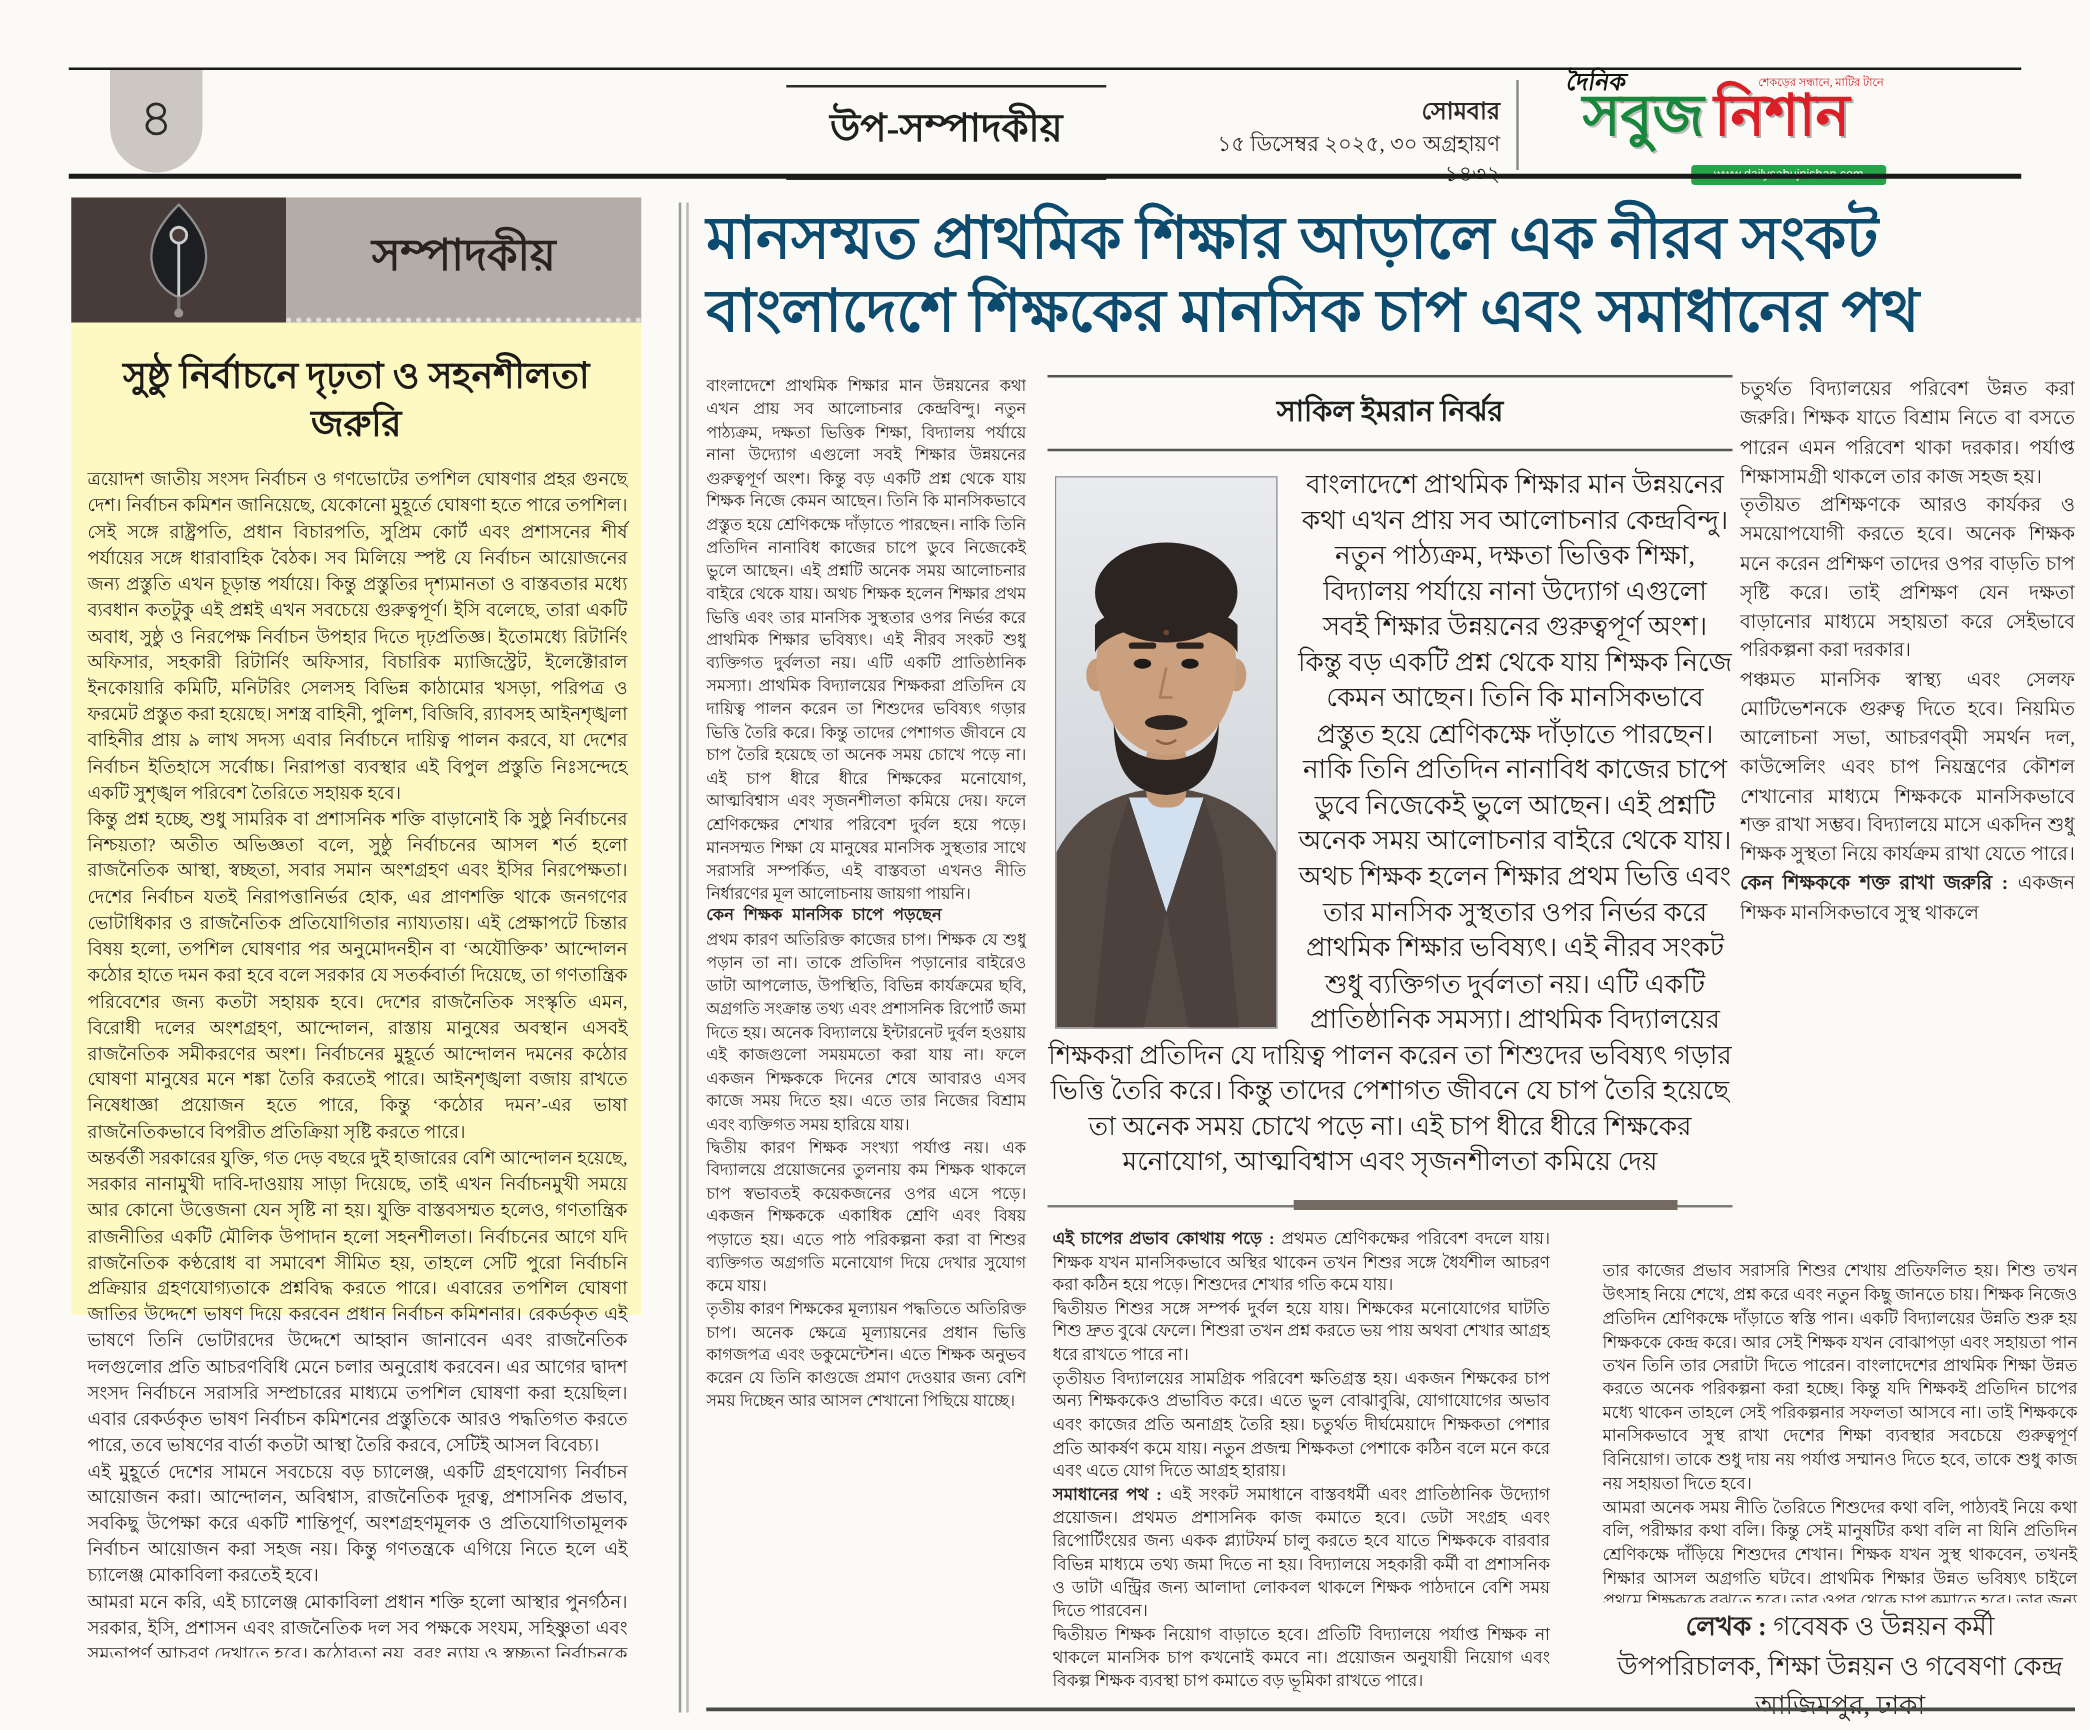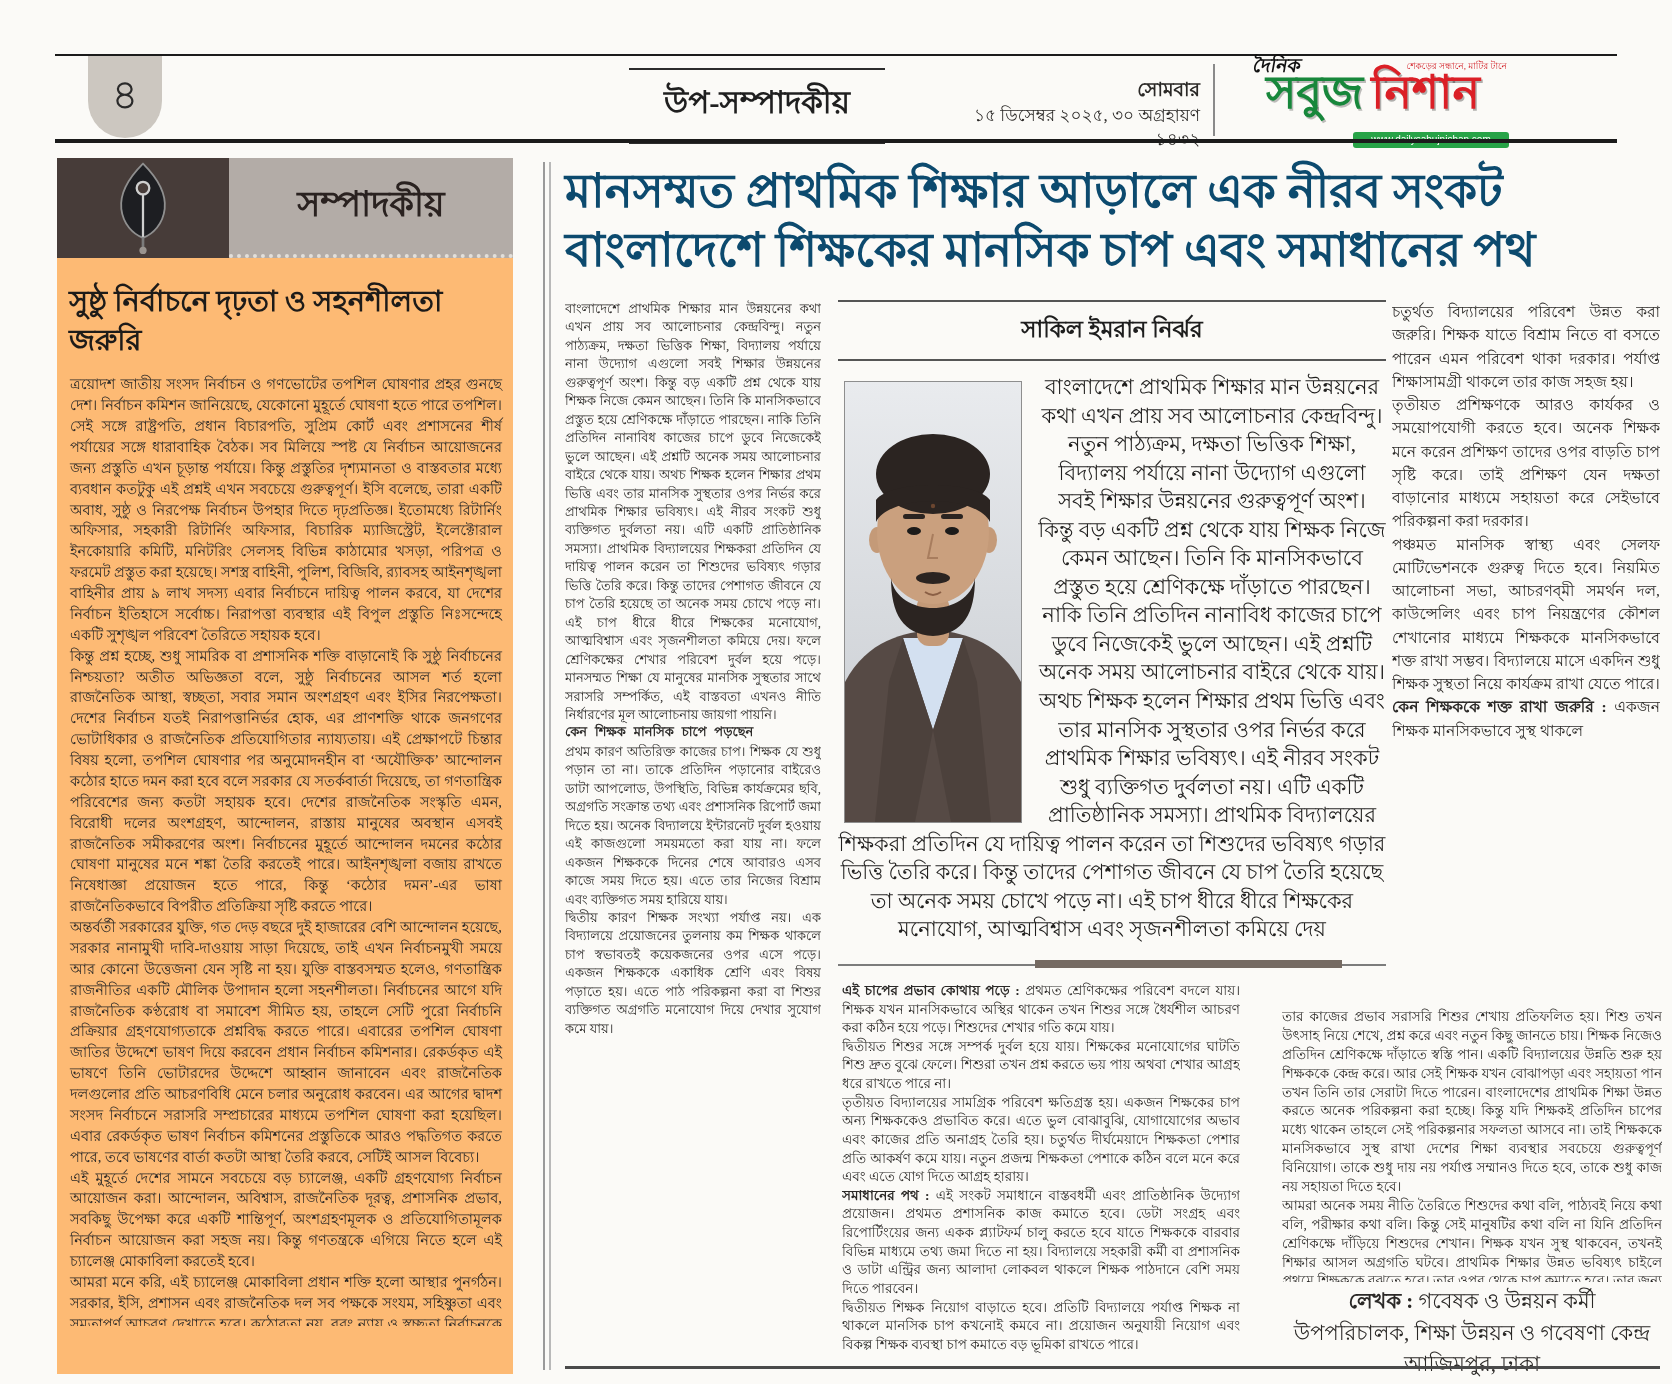--- a/index.html
+++ b/index.html
@@ -30,26 +30,26 @@
   .logo .tagline{position:absolute;right:2px;top:5px;font-size:9px;color:#d21f26;}
   .logo .words{position:absolute;left:0;top:14px;width:100%;display:flex;gap:8px;justify-content:center;
     font-size:46px;font-weight:800;line-height:1.1;white-space:nowrap;}
   .logo .green{color:#17873b;text-shadow:1.5px 1.5px 0 rgba(0,0,0,.25);}
   .logo .red{color:#db1f26;text-shadow:1.5px 1.5px 0 rgba(0,0,0,.3);}
   .logo .urlbar{position:absolute;right:0;bottom:-6px;width:156px;height:16px;background:#27a347;
     border-radius:3px;color:#fff;font-size:10px;text-align:center;line-height:16px;
     font-family:"Liberation Sans","DejaVu Sans",sans-serif;}
 
   
-  .editorial{position:absolute;left:57px;top:158px;width:456px;height:1216px;background:#fdba74;}
+  .editorial{position:absolute;left:57px;top:158px;width:456px;height:894px;background:#fef9c3;}
   .ed-head{display:flex;height:100px;}
   .nib-box{width:172px;background:#473c39;display:flex;align-items:center;justify-content:center;}
   .ed-label{flex:1;background:#b3aca7;display:flex;align-items:center;justify-content:center;
     font-size:35px;font-weight:600;color:#2a2220;border-bottom:4px dotted #e2dfda;}
-  .ed-headline{margin:24px 12px 14px;font-size:29px;line-height:1.35;
+  .ed-headline{margin:24px 12px 14px;font-size:29px;line-height:1.35;text-align:center;
     font-weight:700;color:#1d1b19;}
   .ed-body{padding:0 11px 0 13px;font-size:14.5px;line-height:1.44;text-align:justify;
     height:952px;overflow:hidden;}
   .ed-body .para{margin:0;}
 
   
   .vrule-a{position:absolute;left:543px;top:162px;width:1.5px;height:1208px;background:#9a9a9a;}
   .vrule-b{position:absolute;left:549px;top:162px;width:1.5px;height:1208px;background:#b9b9b9;}
 
   .art-headline{position:absolute;left:565px;top:162px;width:1100px;margin:0;
@@ -140,20 +140,21 @@
   <h1 class="art-headline">
     <span>মানসম্মত প্রাথমিক শিক্ষার আড়ালে এক নীরব সংকট</span><br>
     <span>বাংলাদেশে শিক্ষকের মানসিক চাপ এবং সমাধানের পথ</span>
   </h1>
 
   <div class="col1">
       <p class="para">বাংলাদেশে প্রাথমিক শিক্ষার মান উন্নয়নের কথা এখন প্রায় সব আলোচনার কেন্দ্রবিন্দু। নতুন পাঠ্যক্রম, দক্ষতা ভিত্তিক শিক্ষা, বিদ্যালয় পর্যায়ে নানা উদ্যোগ এগুলো সবই শিক্ষার উন্নয়নের গুরুত্বপূর্ণ অংশ। কিন্তু বড় একটি প্রশ্ন থেকে যায় শিক্ষক নিজে কেমন আছেন। তিনি কি মানসিকভাবে প্রস্তুত হয়ে শ্রেণিকক্ষে দাঁড়াতে পারছেন। নাকি তিনি প্রতিদিন নানাবিধ কাজের চাপে ডুবে নিজেকেই ভুলে আছেন। এই প্রশ্নটি অনেক সময় আলোচনার বাইরে থেকে যায়। অথচ শিক্ষক হলেন শিক্ষার প্রথম ভিত্তি এবং তার মানসিক সুস্থতার ওপর নির্ভর করে প্রাথমিক শিক্ষার ভবিষ্যৎ। এই নীরব সংকট শুধু ব্যক্তিগত দুর্বলতা নয়। এটি একটি প্রাতিষ্ঠানিক সমস্যা। প্রাথমিক বিদ্যালয়ের শিক্ষকরা প্রতিদিন যে দায়িত্ব পালন করেন তা শিশুদের ভবিষ্যৎ গড়ার ভিত্তি তৈরি করে। কিন্তু তাদের পেশাগত জীবনে যে চাপ তৈরি হয়েছে তা অনেক সময় চোখে পড়ে না। এই চাপ ধীরে ধীরে শিক্ষকের মনোযোগ, আত্মবিশ্বাস এবং সৃজনশীলতা কমিয়ে দেয়। ফলে শ্রেণিকক্ষের শেখার পরিবেশ দুর্বল হয়ে পড়ে। মানসম্মত শিক্ষা যে মানুষের মানসিক সুস্থতার সাথে সরাসরি সম্পর্কিত, এই বাস্তবতা এখনও নীতি নির্ধারণের মূল আলোচনায় জায়গা পায়নি।</p>
       <p class="para subhead">কেন শিক্ষক মানসিক চাপে পড়ছেন</p>
       <p class="para">প্রথম কারণ অতিরিক্ত কাজের চাপ। শিক্ষক যে শুধু পড়ান তা না। তাকে প্রতিদিন পড়ানোর বাইরেও ডাটা আপলোড, উপস্থিতি, বিভিন্ন কার্যক্রমের ছবি, অগ্রগতি সংক্রান্ত তথ্য এবং প্রশাসনিক রিপোর্ট জমা দিতে হয়। অনেক বিদ্যালয়ে ইন্টারনেট দুর্বল হওয়ায় এই কাজগুলো সময়মতো করা যায় না। ফলে একজন শিক্ষককে দিনের শেষে আবারও এসব কাজে সময় দিতে হয়। এতে তার নিজের বিশ্রাম এবং ব্যক্তিগত সময় হারিয়ে যায়।</p>
       <p class="para">দ্বিতীয় কারণ শিক্ষক সংখ্যা পর্যাপ্ত নয়। এক বিদ্যালয়ে প্রয়োজনের তুলনায় কম শিক্ষক থাকলে চাপ স্বভাবতই কয়েকজনের ওপর এসে পড়ে। একজন শিক্ষককে একাধিক শ্রেণি এবং বিষয় পড়াতে হয়। এতে পাঠ পরিকল্পনা করা বা শিশুর ব্যক্তিগত অগ্রগতি মনোযোগ দিয়ে দেখার সুযোগ কমে যায়।</p>
+      <p class="para">তৃতীয় কারণ শিক্ষকের মূল্যায়ন পদ্ধতিতে অতিরিক্ত চাপ। অনেক ক্ষেত্রে মূল্যায়নের প্রধান ভিত্তি কাগজপত্র এবং ডকুমেন্টেশন। এতে শিক্ষক অনুভব করেন যে তিনি কাগুজে প্রমাণ দেওয়ার জন্য বেশি সময় দিচ্ছেন আর আসল শেখানো পিছিয়ে যাচ্ছে।</p>
     </div>
 
   <div class="center">
     <div class="author">সাকিল ইমরান নির্ঝর</div>
     <div class="lead">
       <span class="photo">
         <svg width="176" height="440" viewBox="0 0 176 440" aria-hidden="true">
           <defs>
             <linearGradient id="pbg" x1="0" y1="0" x2="0" y2="1">
               <stop offset="0" stop-color="#e9ebee"></stop>

